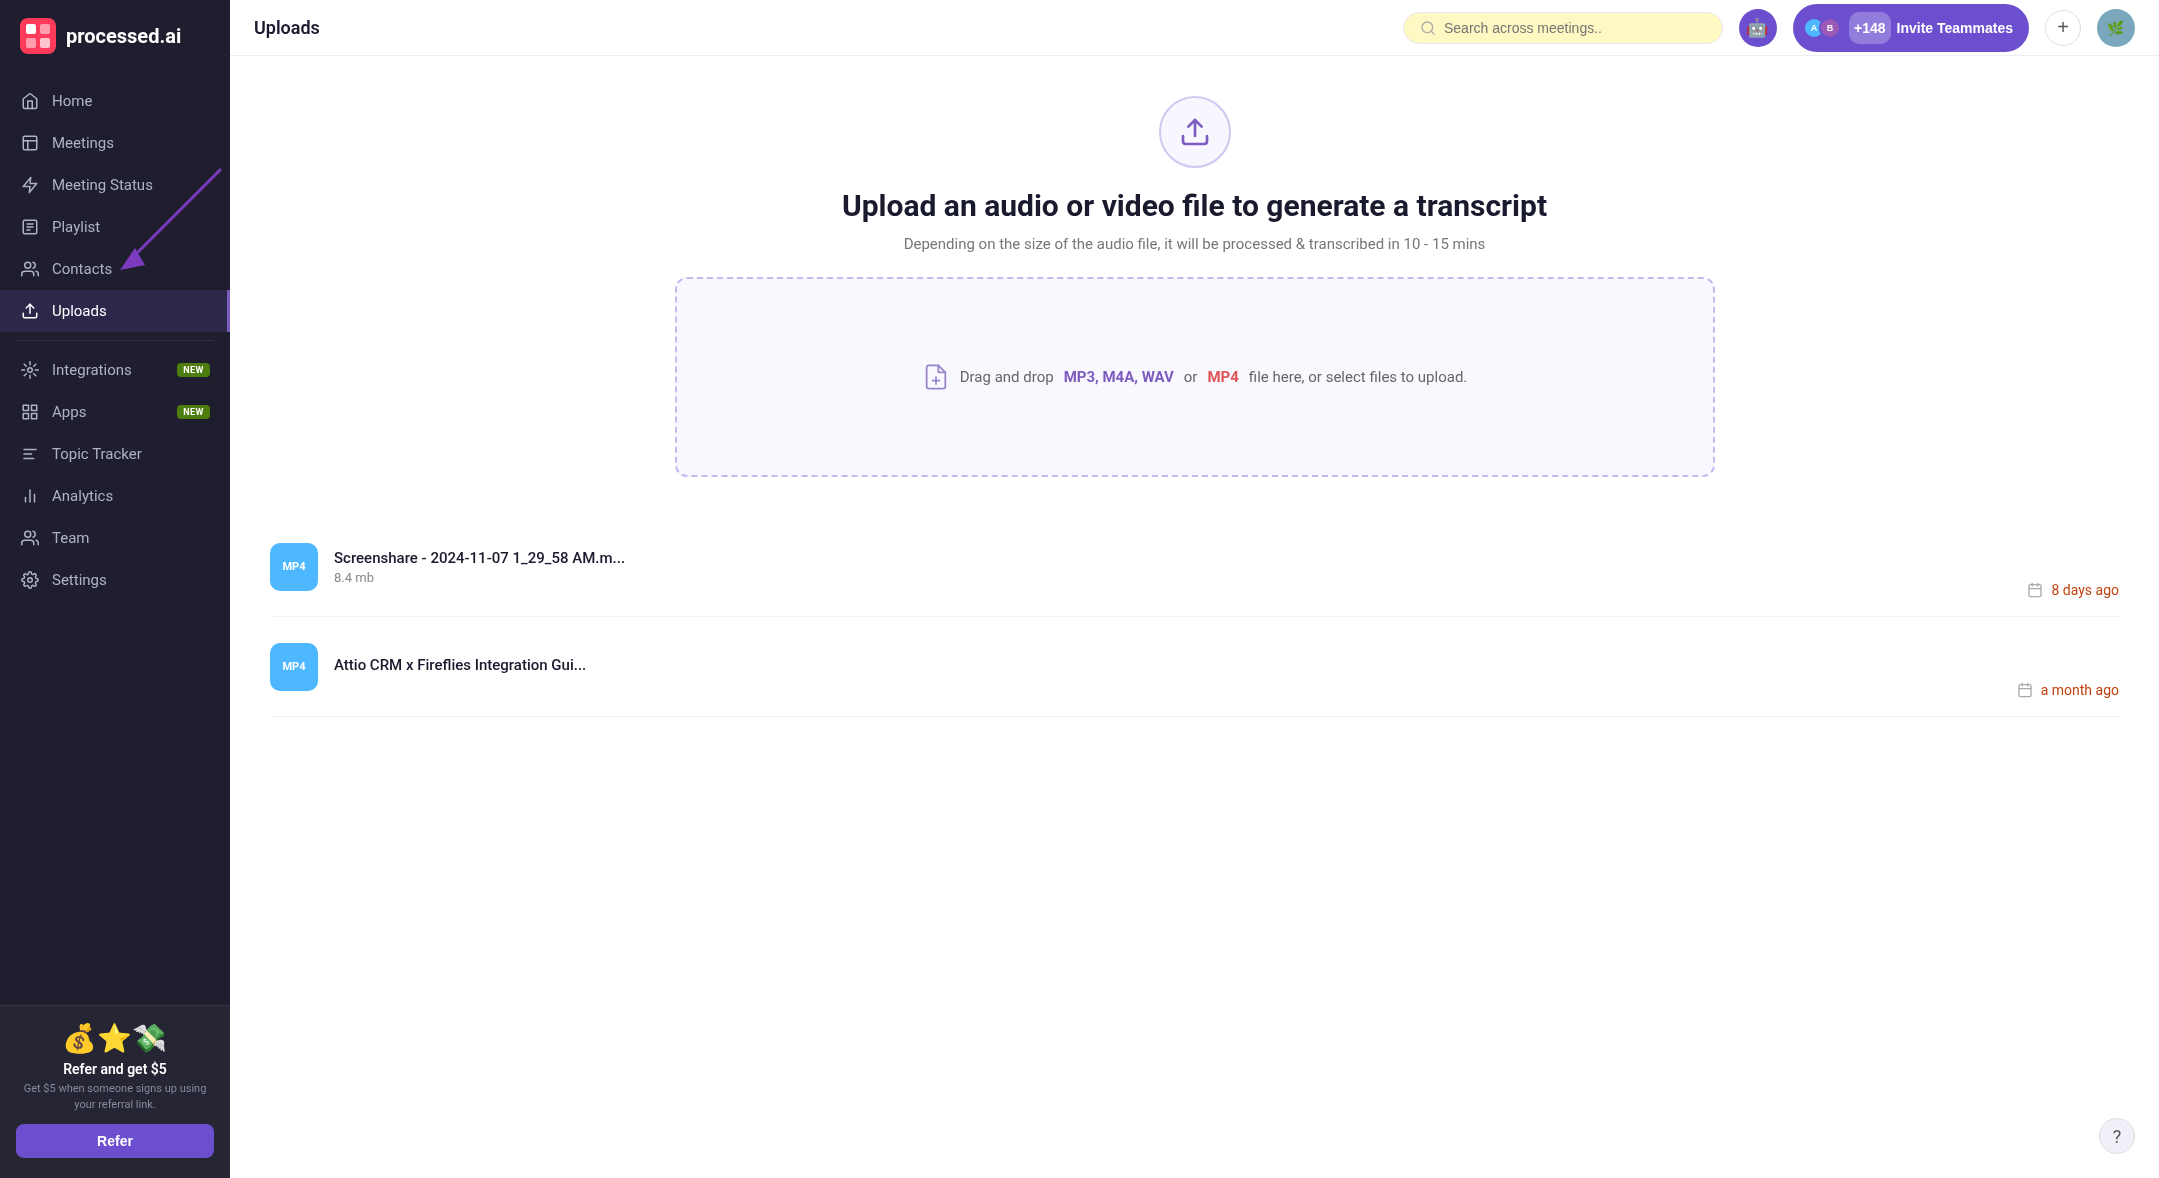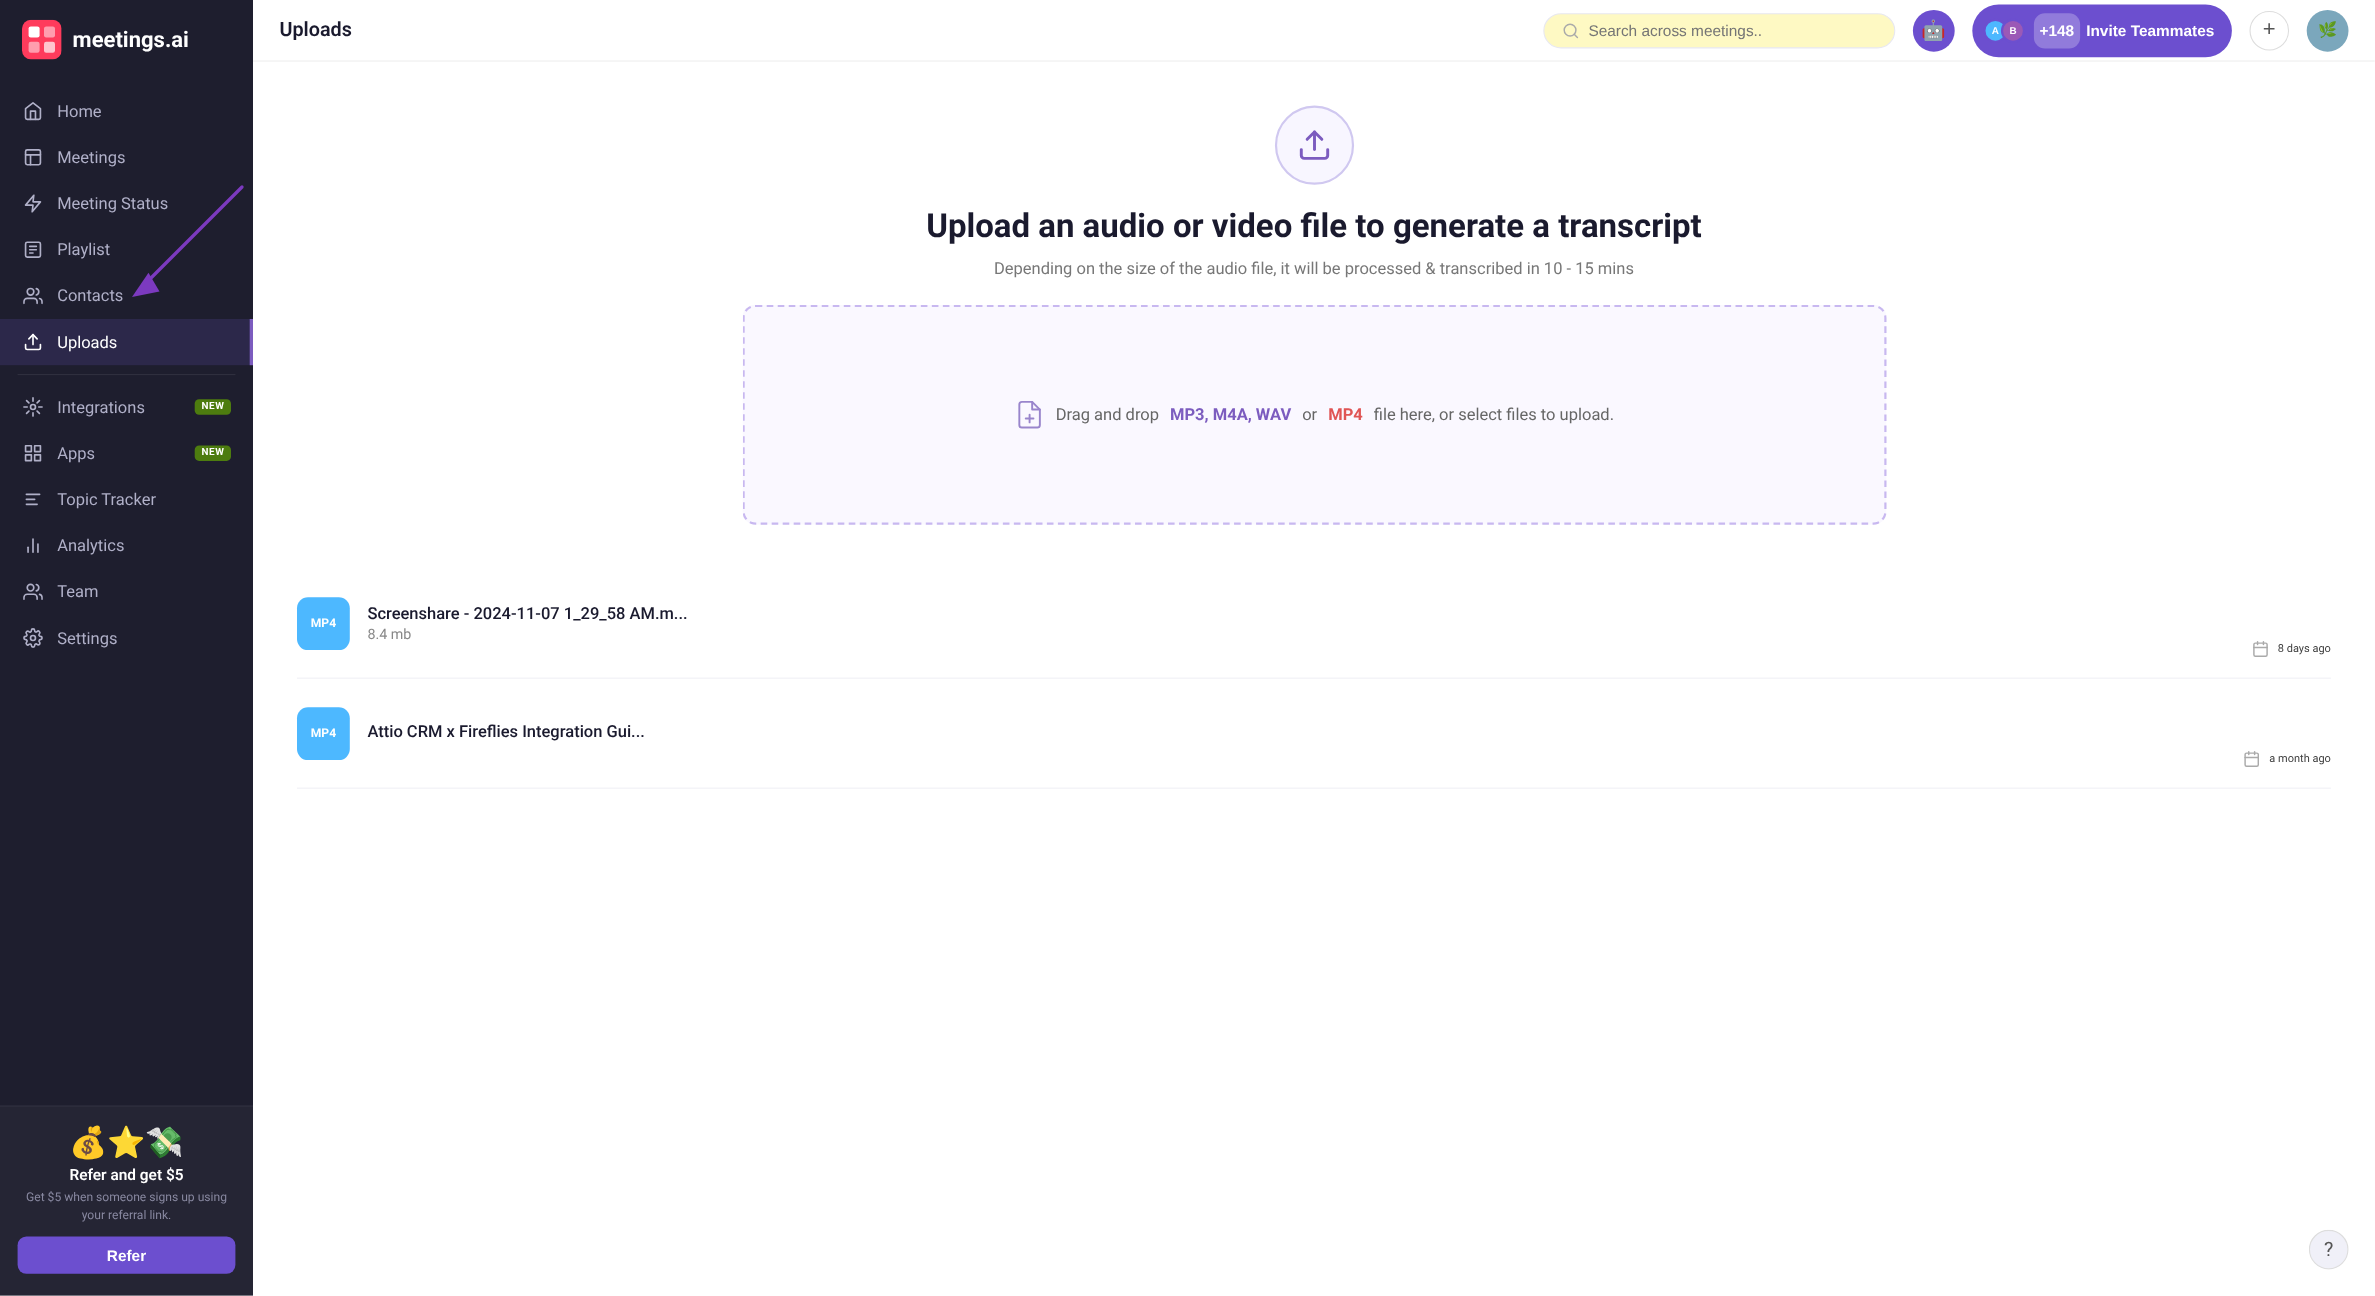--- a/index.html
+++ b/index.html
@@ -286,22 +286,22 @@
       font-weight: 700;
       flex-shrink: 0;
     }
     .file-info { flex: 1; }
     .file-name { font-size: 15px; font-weight: 500; color: #1a1a2e; margin-bottom: 3px; }
     .file-size { font-size: 13px; color: #888; }
     .file-meta {
       display: flex;
       align-items: center;
       gap: 8px;
-      color: #404040;
-      font-size: 10px;
+      color: #c2410c;
+      font-size: 14px;
       margin-top: 47px;
     }
 
     
     .help-bubble {
       position: fixed;
       bottom: 24px;
       right: 24px;
       width: 36px;
       height: 36px;
@@ -330,21 +330,21 @@
 
 <aside class="sidebar">
   <div class="sidebar-logo">
     <svg class="logo-icon" viewBox="0 0 36 36" fill="none">
       <rect width="36" height="36" rx="8" fill="#ff3b5c"></rect>
       <rect x="6" y="6" width="10" height="10" rx="2" fill="#fff"></rect>
       <rect x="20" y="6" width="10" height="10" rx="2" fill="#fff" opacity="0.5"></rect>
       <rect x="6" y="20" width="10" height="10" rx="2" fill="#fff" opacity="0.5"></rect>
       <rect x="20" y="20" width="10" height="10" rx="2" fill="#fff" opacity="0.7"></rect>
     </svg>
-    <span class="logo-text">meetings.ai</span>
+    <span class="logo-text">processed.ai</span>
   </div>
 
   <nav class="sidebar-nav">
 
     <div class="nav-item">
       <span class="nav-icon">
         <svg width="18" height="18" viewBox="0 0 24 24" fill="none" stroke="currentColor" stroke-width="2" stroke-linecap="round" stroke-linejoin="round">
             <path d="M3 9l9-7 9 7v11a2 2 0 01-2 2H5a2 2 0 01-2-2z"></path>
             <polyline points="9,22 9,12 15,12 15,22"></polyline>
           </svg>

